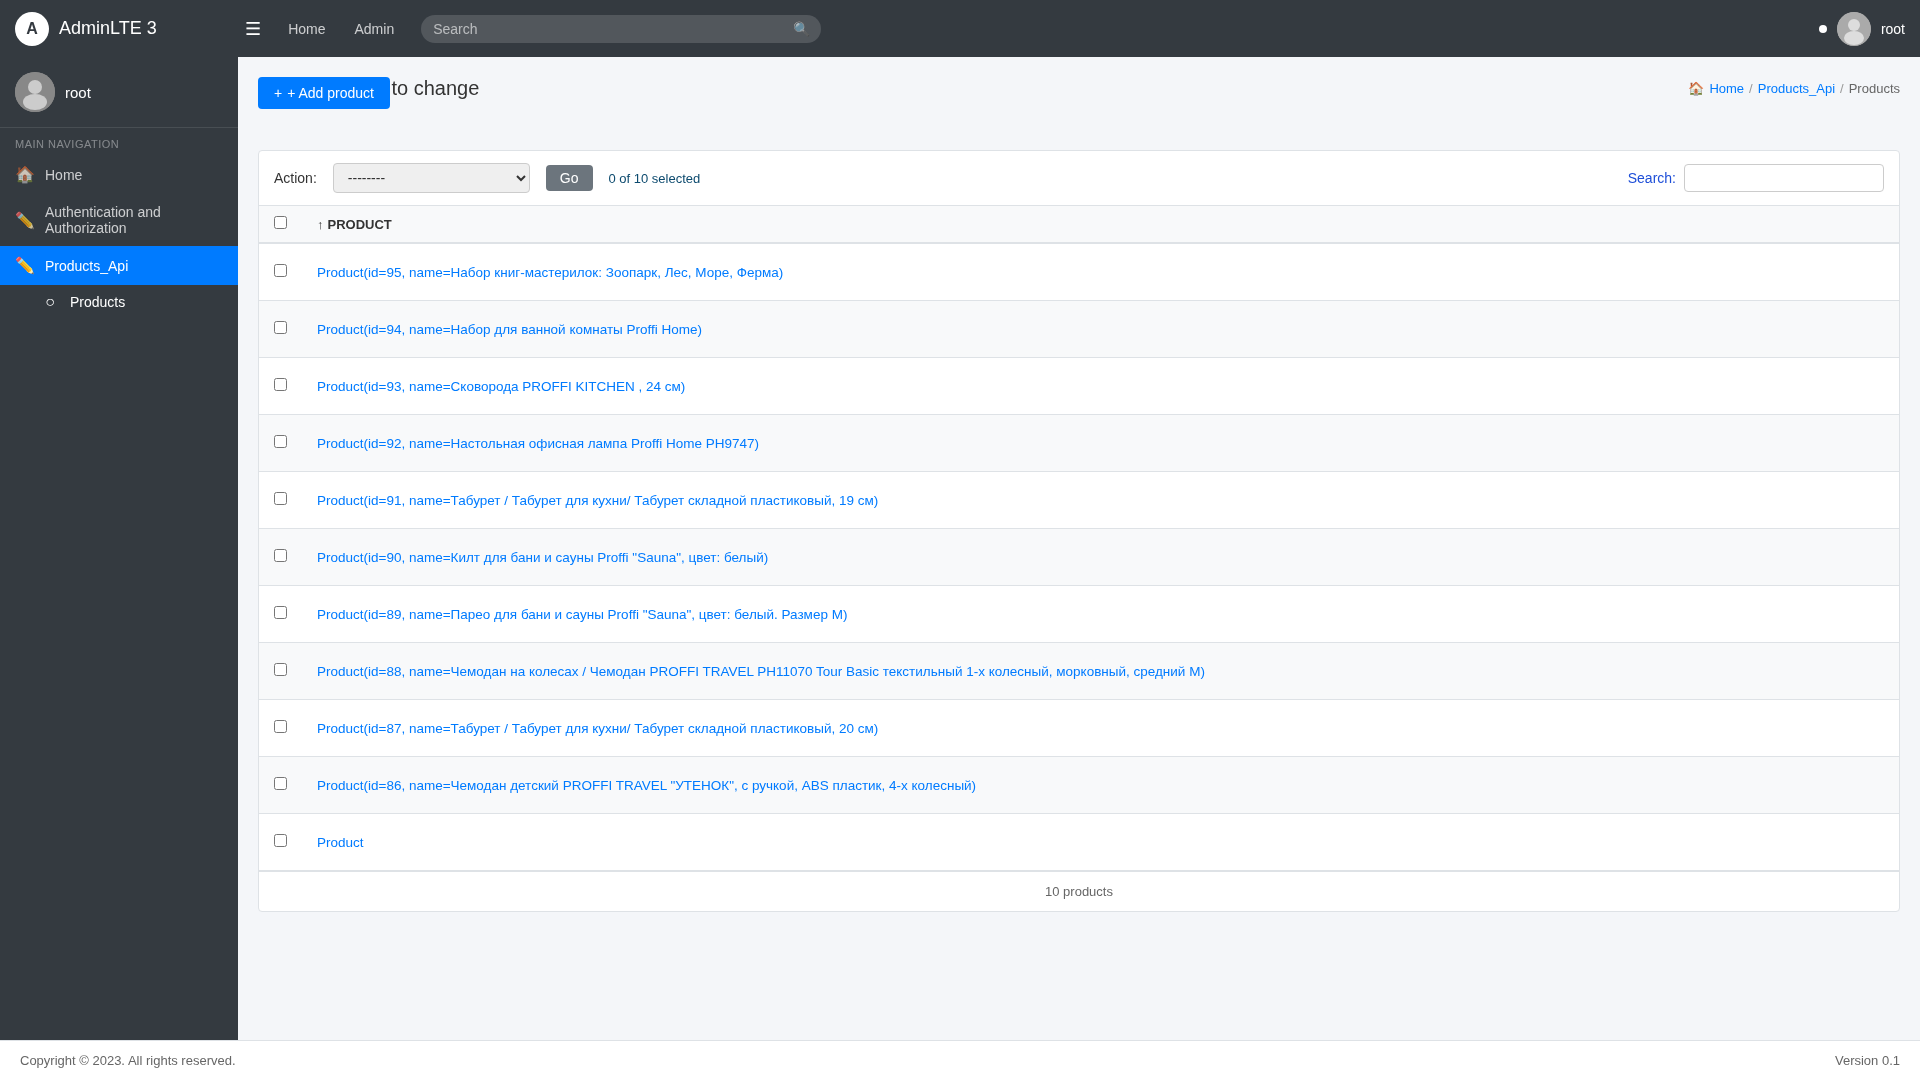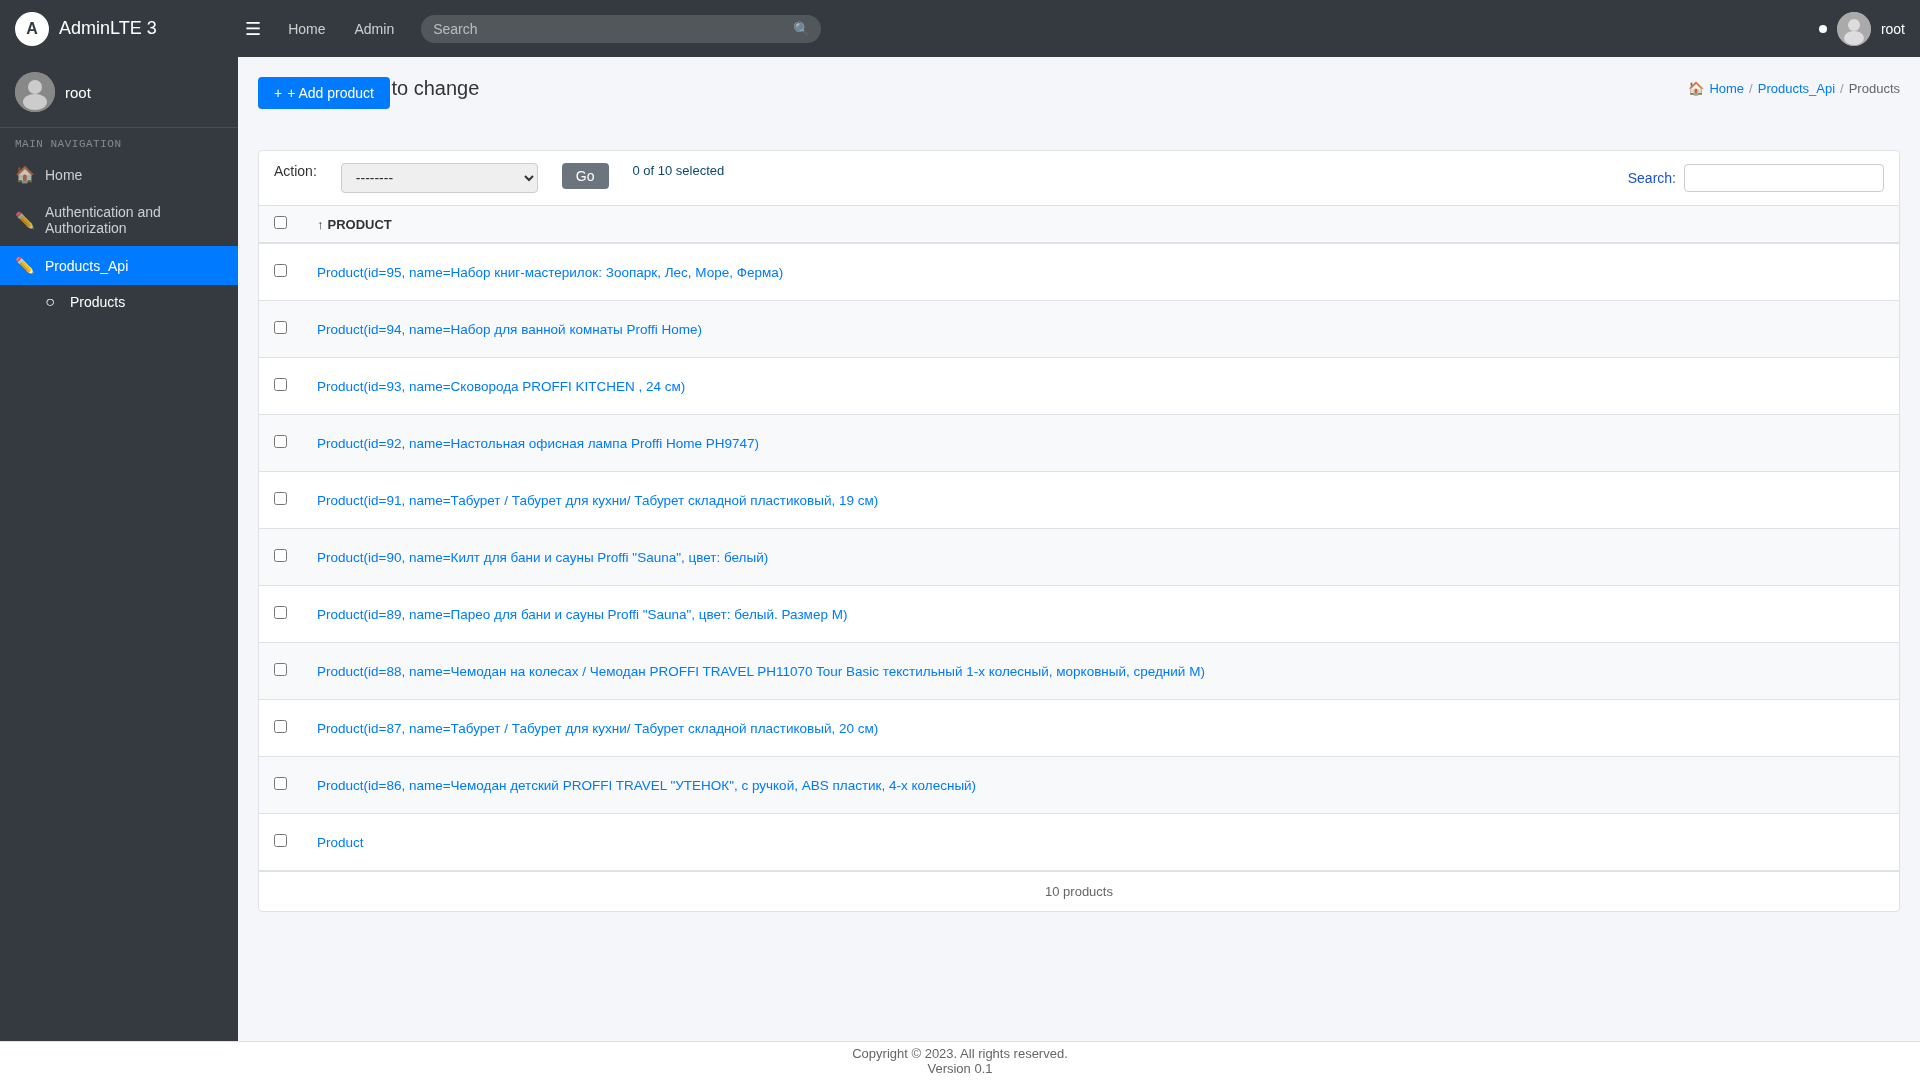--- a/index.html
+++ b/index.html
@@ -103,21 +103,20 @@
       width: 40px; height: 40px; border-radius: 50%; background: #888;
       display: flex; align-items: center; justify-content: center;
     }
     .sidebar-username { font-size: 15px; color: #fff; }
     .sidebar-nav-label {
       padding: 10px 15px 5px;
       font-size: 11px;
       text-transform: uppercase;
       color: rgba(255,255,255,0.4);
       letter-spacing: 0.5px;
-      font-family: Liberation Mono, monospace;
     }
     .sidebar-item {
       display: flex; align-items: center; gap: 10px;
       padding: 10px 15px;
       color: rgba(255,255,255,0.75);
       cursor: pointer;
       text-decoration: none;
       font-size: 14px;
     }
     .sidebar-item.active { background: #007bff; color: #fff; }
@@ -187,21 +186,21 @@
     }
 
     
     .action-bar {
       display: flex;
       align-items: center;
       justify-content: space-between;
       padding: 12px 15px;
       border-bottom: 1px solid #dee2e6;
     }
-    .action-left { display: flex; align-items: flex-start; gap: 24px; }
+    .action-left { display: flex; align-items: center; gap: 16px; }
     .action-label { font-size: 14px; color: #333; }
     .action-select {
       padding: 5px 10px;
       border: 1px solid #ccc;
       border-radius: 4px;
       font-size: 14px;
       min-width: 120px;
       color: #333;
     }
     .go-btn {
@@ -260,28 +259,27 @@
       text-align: center;
       font-size: 13px;
       color: #666;
       border-top: 1px solid #dee2e6;
     }
 
     
     .page-footer {
       background: #fff;
       border-top: 1px solid #dee2e6;
-      padding: 4px 20px;
+      padding: 12px 20px;
       display: flex;
       justify-content: space-between;
       align-items: center;
       font-size: 13px;
       color: #666;
       flex-shrink: 0;
-      flex-direction: column;
     }
   </style>
 </head>
 <body>
 
 <nav class="navbar">
   <div class="navbar-brand">
     <div class="brand-logo">
       <span>A</span>
     </div>

